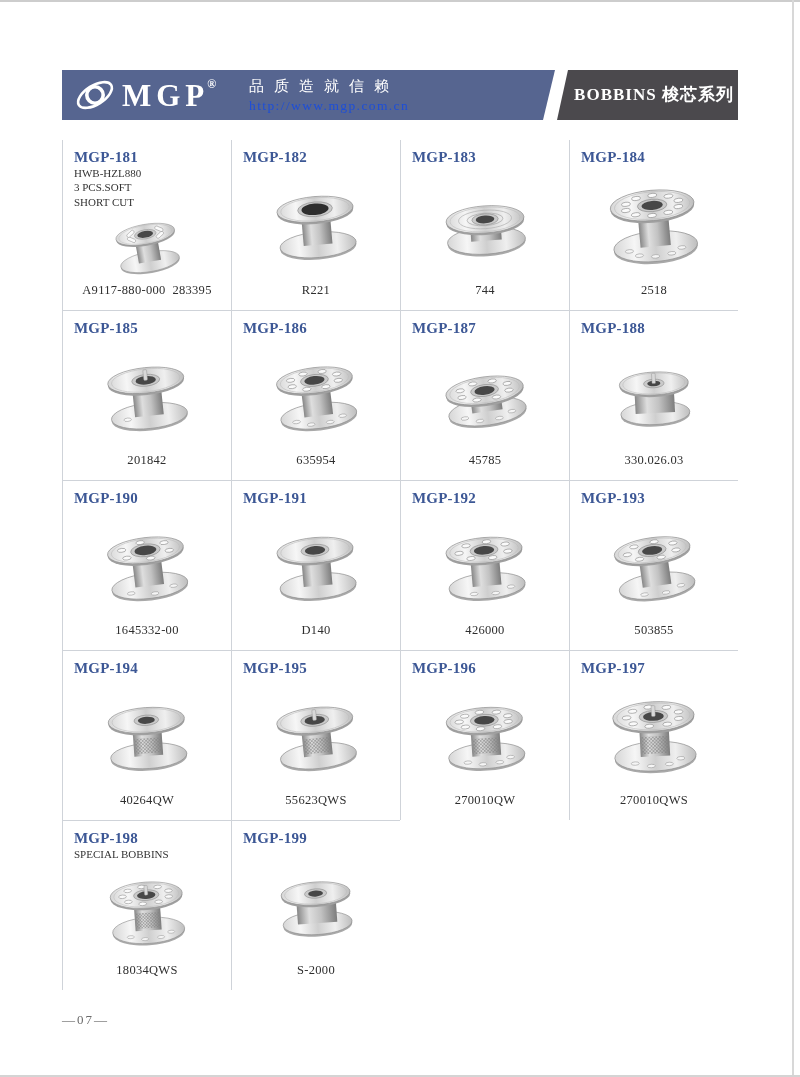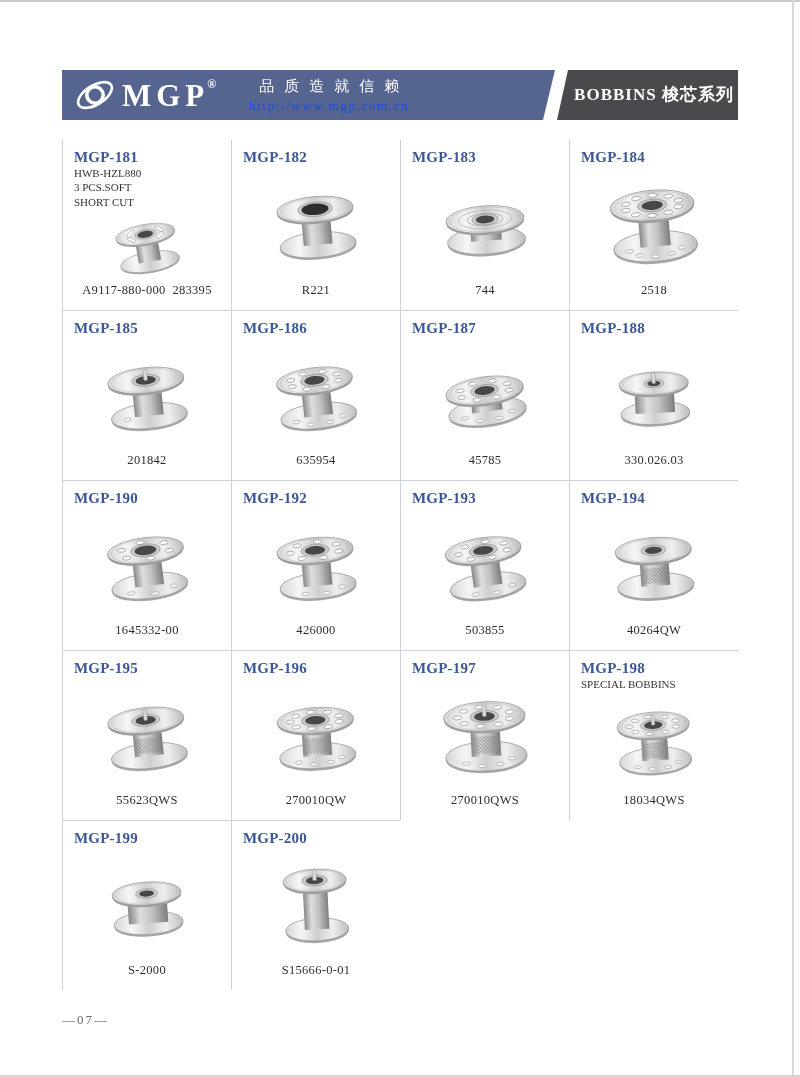--- a/index.html
+++ b/index.html
@@ -13,21 +13,21 @@
 
   
   .header{position:absolute;left:62px;top:70px;width:676px;height:50px;}
   .band{position:absolute;top:0;left:0;width:100%;height:100%;}
   .band-blue{background:#566590;clip-path:polygon(0 0,493px 0,481px 100%,0 100%);}
   .band-dark{background:#4b494d;clip-path:polygon(506px 0,100% 0,100% 100%,495px 100%);}
   .logo{position:absolute;left:10px;top:0;height:50px;display:flex;align-items:center;color:#fff;}
   .logo svg{margin-right:4px;}
   .logo-text{font-size:31px;font-weight:bold;letter-spacing:5px;line-height:1;}
   .reg{font-size:12px;font-weight:bold;position:relative;top:-11px;left:-2px;}
-  .slogan-wrap{position:absolute;left:187px;top:7px;color:#fff;text-align:right;}
+  .slogan-wrap{position:absolute;left:187px;top:7px;color:#fff;}
   .slogan{font-size:15px;letter-spacing:10px;font-weight:500;}
   .url{font-size:13.5px;letter-spacing:1.4px;margin-top:2px;color:#1d4ed8;}
   .series{position:absolute;left:508px;right:0;top:0;height:50px;line-height:50px;
           text-align:center;color:#fff;font-size:17px;font-weight:bold;letter-spacing:1px;}
 
   
   .grid{position:absolute;left:62px;top:140px;width:676px;
         display:grid;grid-template-columns:repeat(4,169px);grid-template-rows:repeat(5,170px);}
   .cell{box-sizing:border-box;border-left:1px solid #cfd3d9;position:relative;
         display:flex;flex-direction:column;}
@@ -306,20 +306,38 @@
               <ellipse cx="54.9" cy="28.2" rx="5" ry="2.3" fill="#fafafa" stroke="#898989" stroke-width="0.7"></ellipse>
               <ellipse cx="82.8" cy="31.6" rx="5" ry="2.3" fill="#fafafa" stroke="#898989" stroke-width="0.7"></ellipse>
               <ellipse cx="60" cy="38" rx="17.5" ry="7.35" fill="#cacaca" stroke="#8a8a8a" stroke-width="0.7"></ellipse>
               <ellipse cx="60" cy="38" rx="13" ry="5.46" fill="#474747"></ellipse>
             </g>
           </svg>
         </div>
         <div class="code">1645332-00</div>
       </div>
       <div class="cell">
+        <div class="model">MGP-191</div>
+        <div class="img">
+          <svg viewBox="0 0 120 112" width="105" height="95">
+            <g transform="rotate(-5 60 58)">
+              <ellipse cx="60" cy="82.5" rx="45" ry="15" fill="#a9a9a9"></ellipse>
+              <ellipse cx="60" cy="80" rx="45" ry="15" fill="url(#gMetal)" stroke="#8f8f8f" stroke-width="0.8"></ellipse>
+              <rect x="43" y="38" width="34" height="42" fill="url(#gCore)"></rect>
+              <ellipse cx="60" cy="40.5" rx="45" ry="15" fill="#a0a0a0"></ellipse>
+              <ellipse cx="60" cy="38" rx="45" ry="15" fill="url(#gMetal)" stroke="#8f8f8f" stroke-width="0.8"></ellipse>
+              <ellipse cx="60" cy="38" rx="40.5" ry="13.5" fill="none" stroke="#bdbdbd" stroke-width="0.7"></ellipse>
+              <ellipse cx="60" cy="38" rx="16.5" ry="6.93" fill="#cacaca" stroke="#8a8a8a" stroke-width="0.7"></ellipse>
+              <ellipse cx="60" cy="38" rx="12" ry="5.04" fill="#474747"></ellipse>
+            </g>
+          </svg>
+        </div>
+        <div class="code">D140</div>
+      </div>
+      <div class="cell">
         <div class="model">MGP-192</div>
         <div class="img">
           <svg viewBox="0 0 120 112" width="105" height="95">
             <g transform="rotate(-5 60 58)">
               <ellipse cx="60" cy="82.5" rx="45" ry="15" fill="#a9a9a9"></ellipse>
               <ellipse cx="60" cy="80" rx="45" ry="15" fill="url(#gMetal)" stroke="#8f8f8f" stroke-width="0.8"></ellipse>
               <ellipse cx="87.9" cy="83.4" rx="4.6" ry="2" fill="#f5f5f5" stroke="#8f8f8f" stroke-width="0.6"></ellipse>
               <ellipse cx="69.4" cy="89.4" rx="4.6" ry="2" fill="#f5f5f5" stroke="#8f8f8f" stroke-width="0.6"></ellipse>
               <ellipse cx="43.9" cy="88.3" rx="4.6" ry="2" fill="#f5f5f5" stroke="#8f8f8f" stroke-width="0.6"></ellipse>
               <rect x="43" y="38" width="34" height="42" fill="url(#gCore)"></rect>
@@ -517,35 +535,16 @@
               <ellipse cx="60" cy="44.5" rx="42" ry="14" fill="#a0a0a0"></ellipse>
               <ellipse cx="60" cy="42" rx="42" ry="14" fill="url(#gMetal)" stroke="#8f8f8f" stroke-width="0.8"></ellipse>
               <ellipse cx="60" cy="42" rx="37.800000000000004" ry="12.6" fill="none" stroke="#bdbdbd" stroke-width="0.7"></ellipse>
               <ellipse cx="60" cy="42" rx="13.5" ry="5.67" fill="#cacaca" stroke="#8a8a8a" stroke-width="0.7"></ellipse>
               <ellipse cx="60" cy="42" rx="9" ry="3.78" fill="#474747"></ellipse>
             </g>
           </svg>
         </div>
         <div class="code">S-2000</div>
       </div>
-      <div class="cell">
-        <div class="model">MGP-200</div>
-        <div class="img">
-          <svg viewBox="0 0 120 112" width="108" height="98">
-            <g transform="rotate(-3 60 58)">
-              <ellipse cx="60" cy="86.5" rx="36" ry="13" fill="#a9a9a9"></ellipse>
-              <ellipse cx="60" cy="84" rx="36" ry="13" fill="url(#gMetal)" stroke="#8f8f8f" stroke-width="0.8"></ellipse>
-              <rect x="46" y="28" width="28" height="56" fill="url(#gCore)"></rect>
-              <ellipse cx="60" cy="30.5" rx="36" ry="13" fill="#a0a0a0"></ellipse>
-              <ellipse cx="60" cy="28" rx="36" ry="13" fill="url(#gMetal)" stroke="#8f8f8f" stroke-width="0.8"></ellipse>
-              <ellipse cx="60" cy="28" rx="32.4" ry="11.700000000000001" fill="none" stroke="#bdbdbd" stroke-width="0.7"></ellipse>
-              <ellipse cx="60" cy="28" rx="14.5" ry="6.09" fill="#cacaca" stroke="#8a8a8a" stroke-width="0.7"></ellipse>
-              <ellipse cx="60" cy="28" rx="10" ry="4.2" fill="#474747"></ellipse>
-              <rect x="57.8" y="15.5" width="4.4" height="12.5" rx="1.2" fill="#d8d8d8" stroke="#8a8a8a" stroke-width="0.5"></rect>
-            </g>
-          </svg>
-        </div>
-        <div class="code">S15666-0-01</div>
-      </div>
     </main>
 
   <div class="footer">—07—</div>
 </div>
 
 </body></html>

